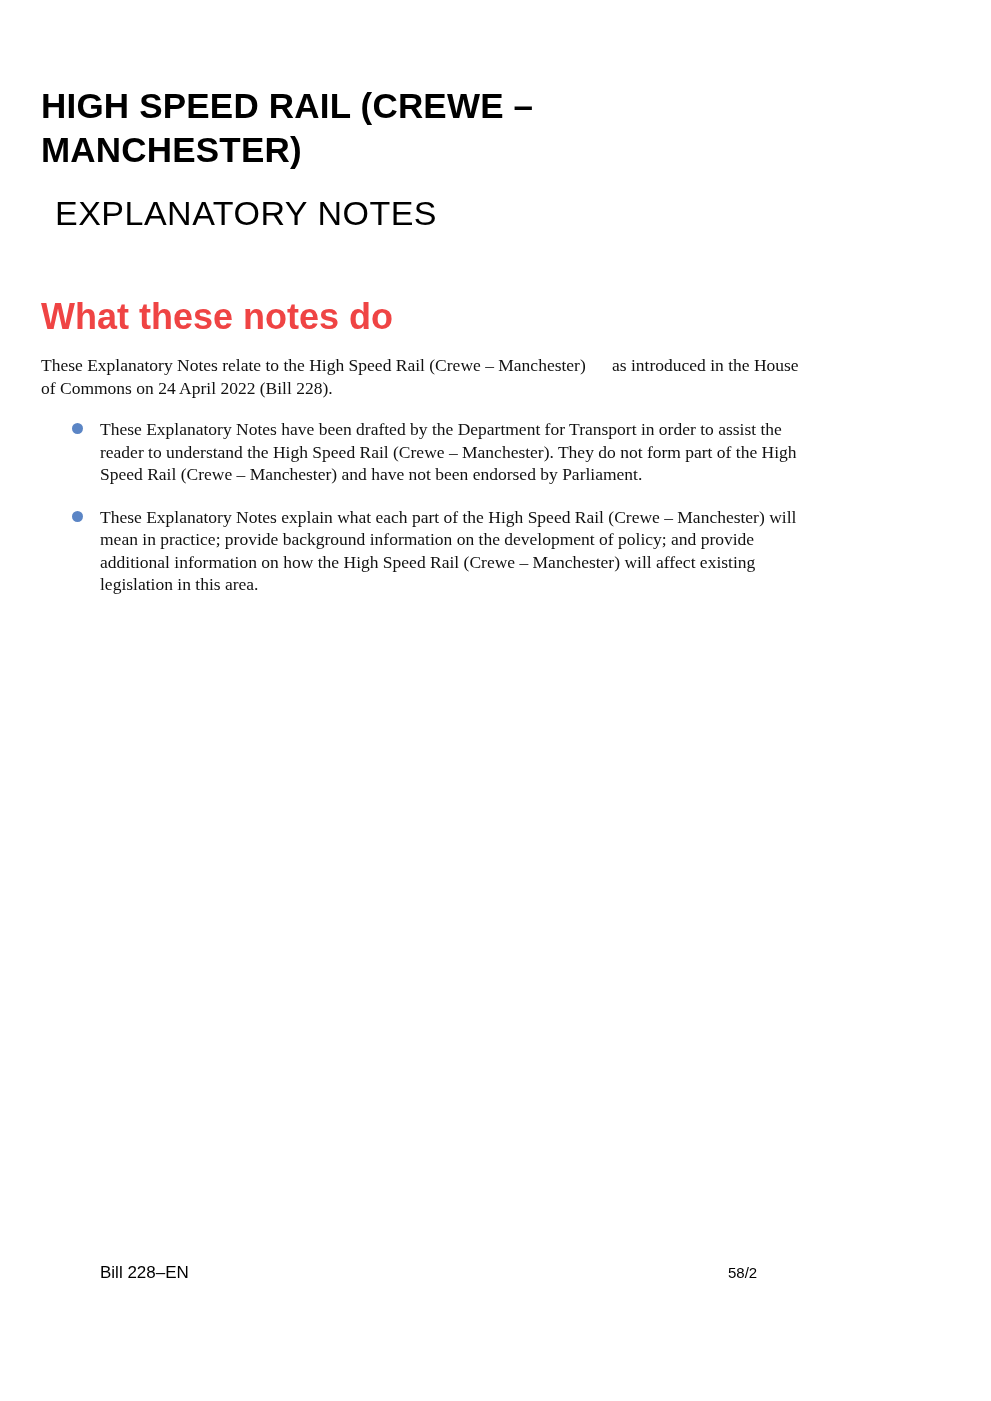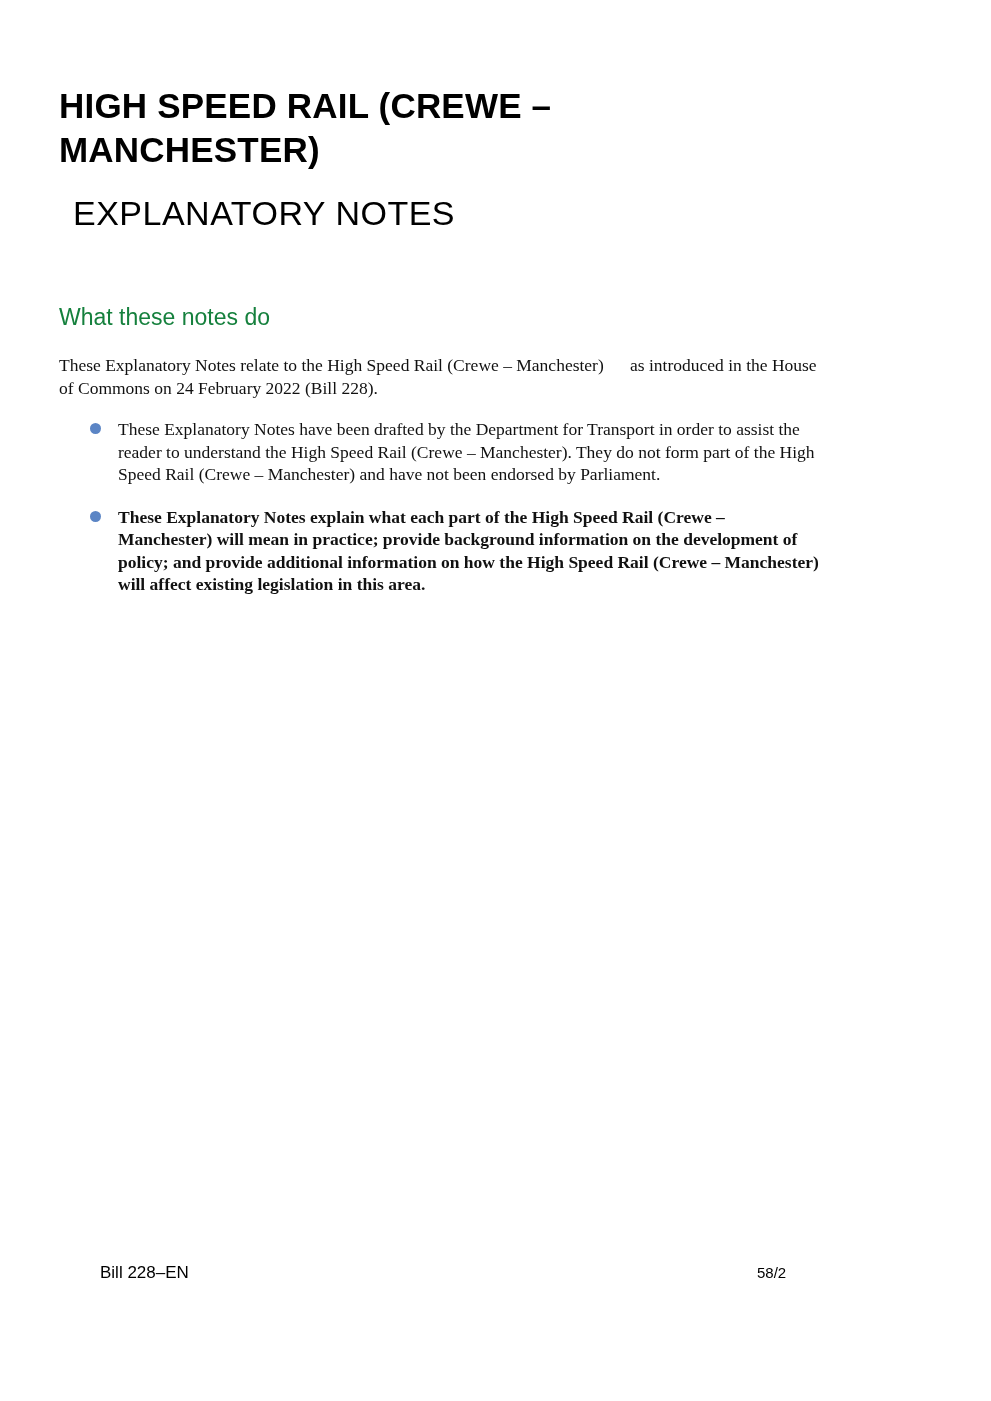--- a/index.html
+++ b/index.html
@@ -16,21 +16,21 @@
     overflow: hidden;
   }
   .page {
     position: absolute;
     top: 0; left: 0;
     width: 991px;
     height: 1401px;
     background: #ffffff;
   }
   .content {
-    padding: 84px 136px 0 59px; 
+    padding: 84px 136px 0 41px; 
   }
   .doc-title {
     font-family: "Liberation Sans", sans-serif;
     font-weight: bold;
     font-size: 35px;
     line-height: 44px;
     color: #000000;
     max-width: 630px;
     letter-spacing: 0.2px;
     margin: 0;
@@ -39,24 +39,24 @@
     font-family: "Liberation Sans", sans-serif;
     font-weight: 400;
     font-size: 34px;
     line-height: 40px;
     letter-spacing: 0.5px;
     color: #000000;
     margin: 21px 0 0 14px;
   }
   .section-heading {
     font-family: "Liberation Sans", sans-serif;
-    font-weight: normal;
-    font-size: 23px;
+    font-weight: bold;
+    font-size: 36px;
     line-height: 34px;
-    color: #15803d;
+    color: #ef4444;
     margin: 67px 0 0 0;
   }
   .intro-paragraph {
     font-family: "Liberation Serif", serif;
     font-size: 17.5px;
     line-height: 23px;
     color: #111111;
     margin: 20px 0 0 0;
     max-width: 770px;
     white-space: pre-wrap;
@@ -70,21 +70,20 @@
   .bullet-list li {
     position: relative;
     padding-left: 59px;
     font-family: "Liberation Serif", serif;
     font-size: 17.5px;
     line-height: 22.5px;
     color: #111111;
   }
   .bullet-list li + li {
     margin-top: 20px;
-    font-weight: bold;
   }
   .bullet-dot {
     position: absolute;
     left: 31px;
     top: 5px;
     width: 11px;
     height: 11px;
     border-radius: 50%;
     background: #5b85c5;
   }
@@ -92,41 +91,41 @@
     position: absolute;
     left: 100px;
     top: 1263px;
     font-family: "Liberation Sans", sans-serif;
     font-size: 17px;
     line-height: 20px;
     color: #000000;
   }
   .footer-print {
     position: absolute;
-    left: 757px;
+    left: 728px;
     top: 1263px;
     font-family: "Liberation Sans", sans-serif;
     font-size: 15px;
     line-height: 20px;
     color: #000000;
   }
 </style>
 </head>
 <body>
 
 <div class="page">
   <div class="content">
 
     <h1 class="doc-title">HIGH SPEED RAIL (CREWE – MANCHESTER)</h1>
 
     <div class="doc-subtitle">EXPLANATORY NOTES</div>
 
     <h2 class="section-heading">What these notes do</h2>
 
-    <p class="intro-paragraph">These Explanatory Notes relate to the High Speed Rail (Crewe – Manchester)      as introduced in the House of Commons on 24 February 2022 (Bill 228).</p>
+    <p class="intro-paragraph">These Explanatory Notes relate to the High Speed Rail (Crewe – Manchester)      as introduced in the House of Commons on 24 April 2022 (Bill 228).</p>
 
     <ul class="bullet-list">
       <li>
         <span class="bullet-dot"></span>
         <span>These Explanatory Notes have been drafted by the Department for Transport in order to assist the reader to understand the High Speed Rail (Crewe – Manchester). They do not form part of the High Speed Rail (Crewe – Manchester) and have not been endorsed by Parliament.</span>
       </li>
       <li>
         <span class="bullet-dot"></span>
         <span>These Explanatory Notes explain what each part of the High Speed Rail (Crewe – Manchester) will mean in practice; provide background information on the development of policy; and provide additional information on how the High Speed Rail (Crewe – Manchester) will affect existing legislation in this area.</span>
       </li>

